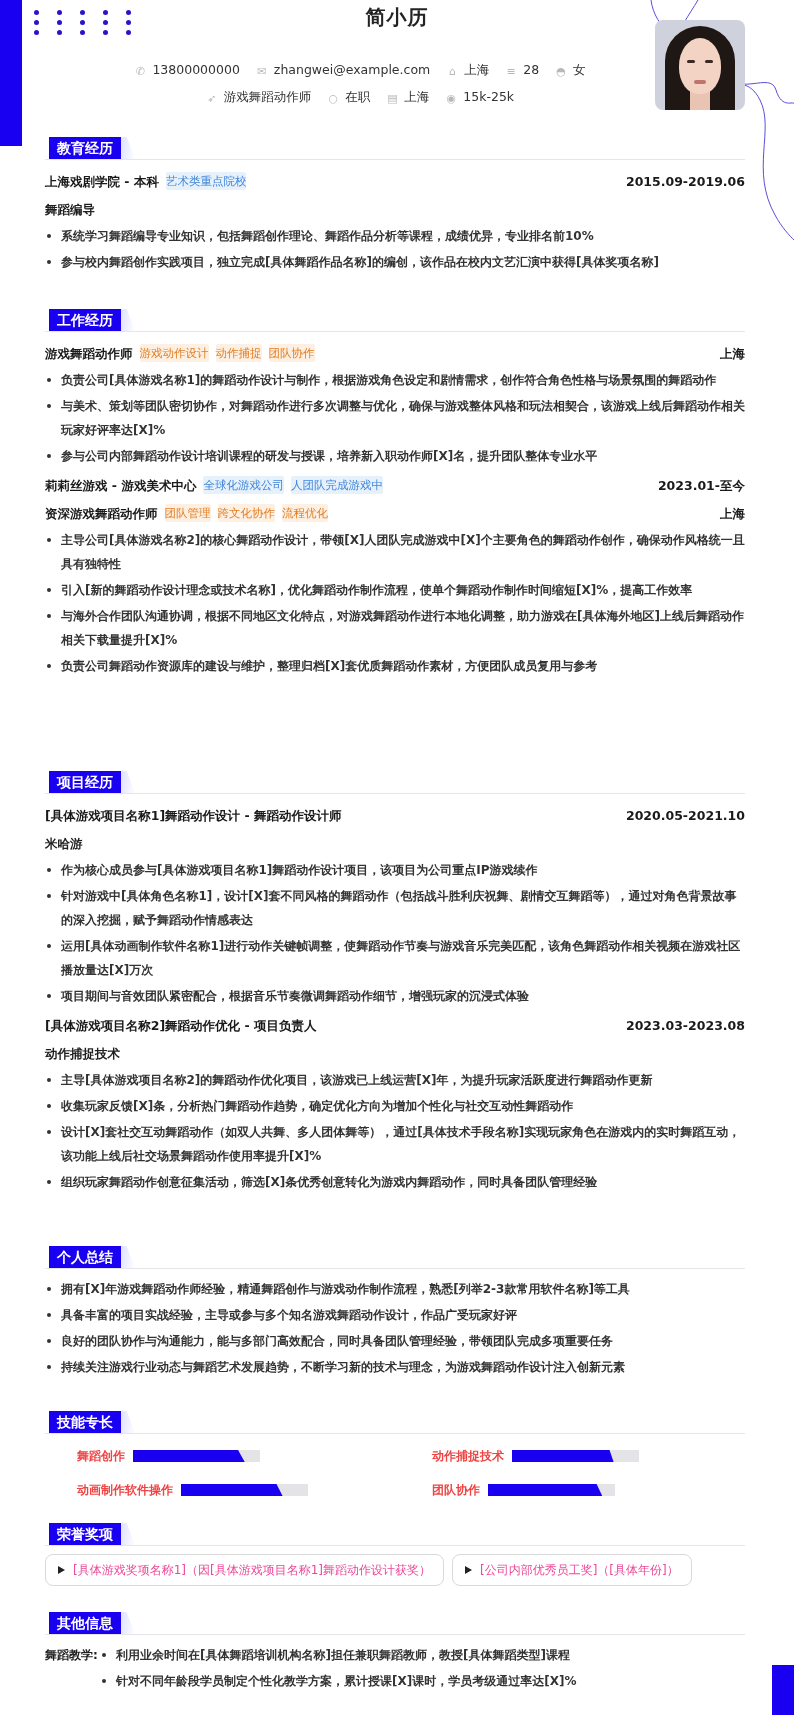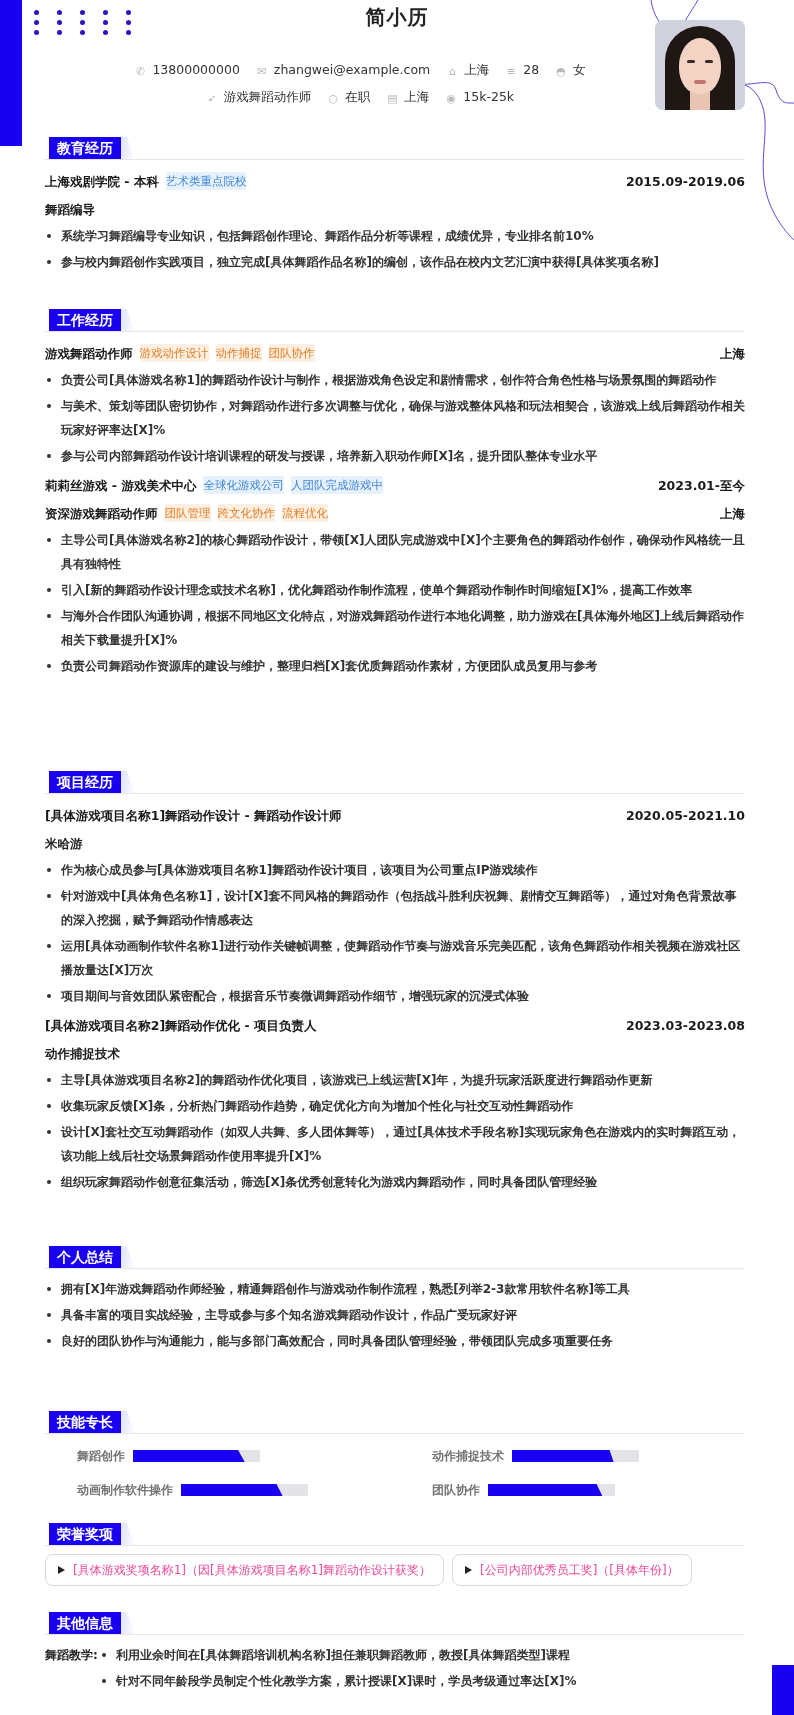--- a/index.html
+++ b/index.html
@@ -38,21 +38,21 @@
   .tag.blue { background: #e6f1fc; color: #3f86d9; }
   .tag.orange { background: #fdf0e3; color: #e37d22; }
   .sub-title { font-weight: bold; font-size: 12.5px; line-height: 28px; height: 28px; }
 
   ul.bullets { list-style: none; }
   ul.bullets li { position: relative; padding-left: 16px; font-size: 12px; line-height: 24px; color: #333; margin-bottom: 2px; font-weight: bold; }
   ul.bullets li::before { content: ""; position: absolute; left: 2px; top: 10px; width: 4px; height: 4px; border-radius: 50%; background: #333; }
 
   .skills { position: relative; height: 60px; }
   .skill { position: absolute; display: flex; align-items: center; height: 20px; }
-  .skill .lbl { font-size: 12px; font-weight: bold; color: #737373; margin-right: 8px; white-space: nowrap; padding-left: 32px; }
+  .skill .lbl { font-size: 12px; font-weight: bold; color: #ef4444; margin-right: 8px; white-space: nowrap; padding-left: 32px; }
   .skill .bar { position: relative; height: 12px; background: #e3e3e8; }
   .skill .fill { position: absolute; left: 0; top: 0; height: 12px; background: #1a00f0; clip-path: polygon(0 0, 100% 0, calc(100% - 0px) 100%, 0 100%); }
   .skill .fill::after { content: ""; }
 
   .awards { display: flex; gap: 8px; }
   .award { height: 32px; line-height: 30px; padding: 0 12px; border: 1px solid #d9d9d9; border-radius: 8px; font-size: 12px; color: #ec4899; white-space: nowrap; }
   .award .tri { display: inline-block; width: 0; height: 0; border-left: 7px solid #222; border-top: 4.5px solid transparent; border-bottom: 4.5px solid transparent; margin-right: 8px; vertical-align: 0; }
 
   .other-row { display: flex; }
   .other-label { font-weight: bold; font-size: 12px; line-height: 24px; white-space: nowrap; width: 55px; }
@@ -188,20 +188,21 @@
 
 <div class="section" style="top:1243px">
   <div class="sec-head">
     <span class="sec-title">个人总结</span>
     <span class="sec-tail" style="left:76px"></span>
   </div>
   <ul class="bullets">
     <li>拥有[X]年游戏舞蹈动作师经验，精通舞蹈创作与游戏动作制作流程，熟悉[列举2-3款常用软件名称]等工具</li>
     <li>具备丰富的项目实战经验，主导或参与多个知名游戏舞蹈动作设计，作品广受玩家好评</li>
     <li>良好的团队协作与沟通能力，能与多部门高效配合，同时具备团队管理经验，带领团队完成多项重要任务</li>
+    <li>持续关注游戏行业动态与舞蹈艺术发展趋势，不断学习新的技术与理念，为游戏舞蹈动作设计注入创新元素</li>
   </ul>
 </div>
 
 <div class="section" style="top:1408px">
   <div class="sec-head">
     <span class="sec-title">技能专长</span>
     <span class="sec-tail" style="left:76px"></span>
   </div>
   <div class="skills">
     <div class="skill" style="left:0; top:4px">

